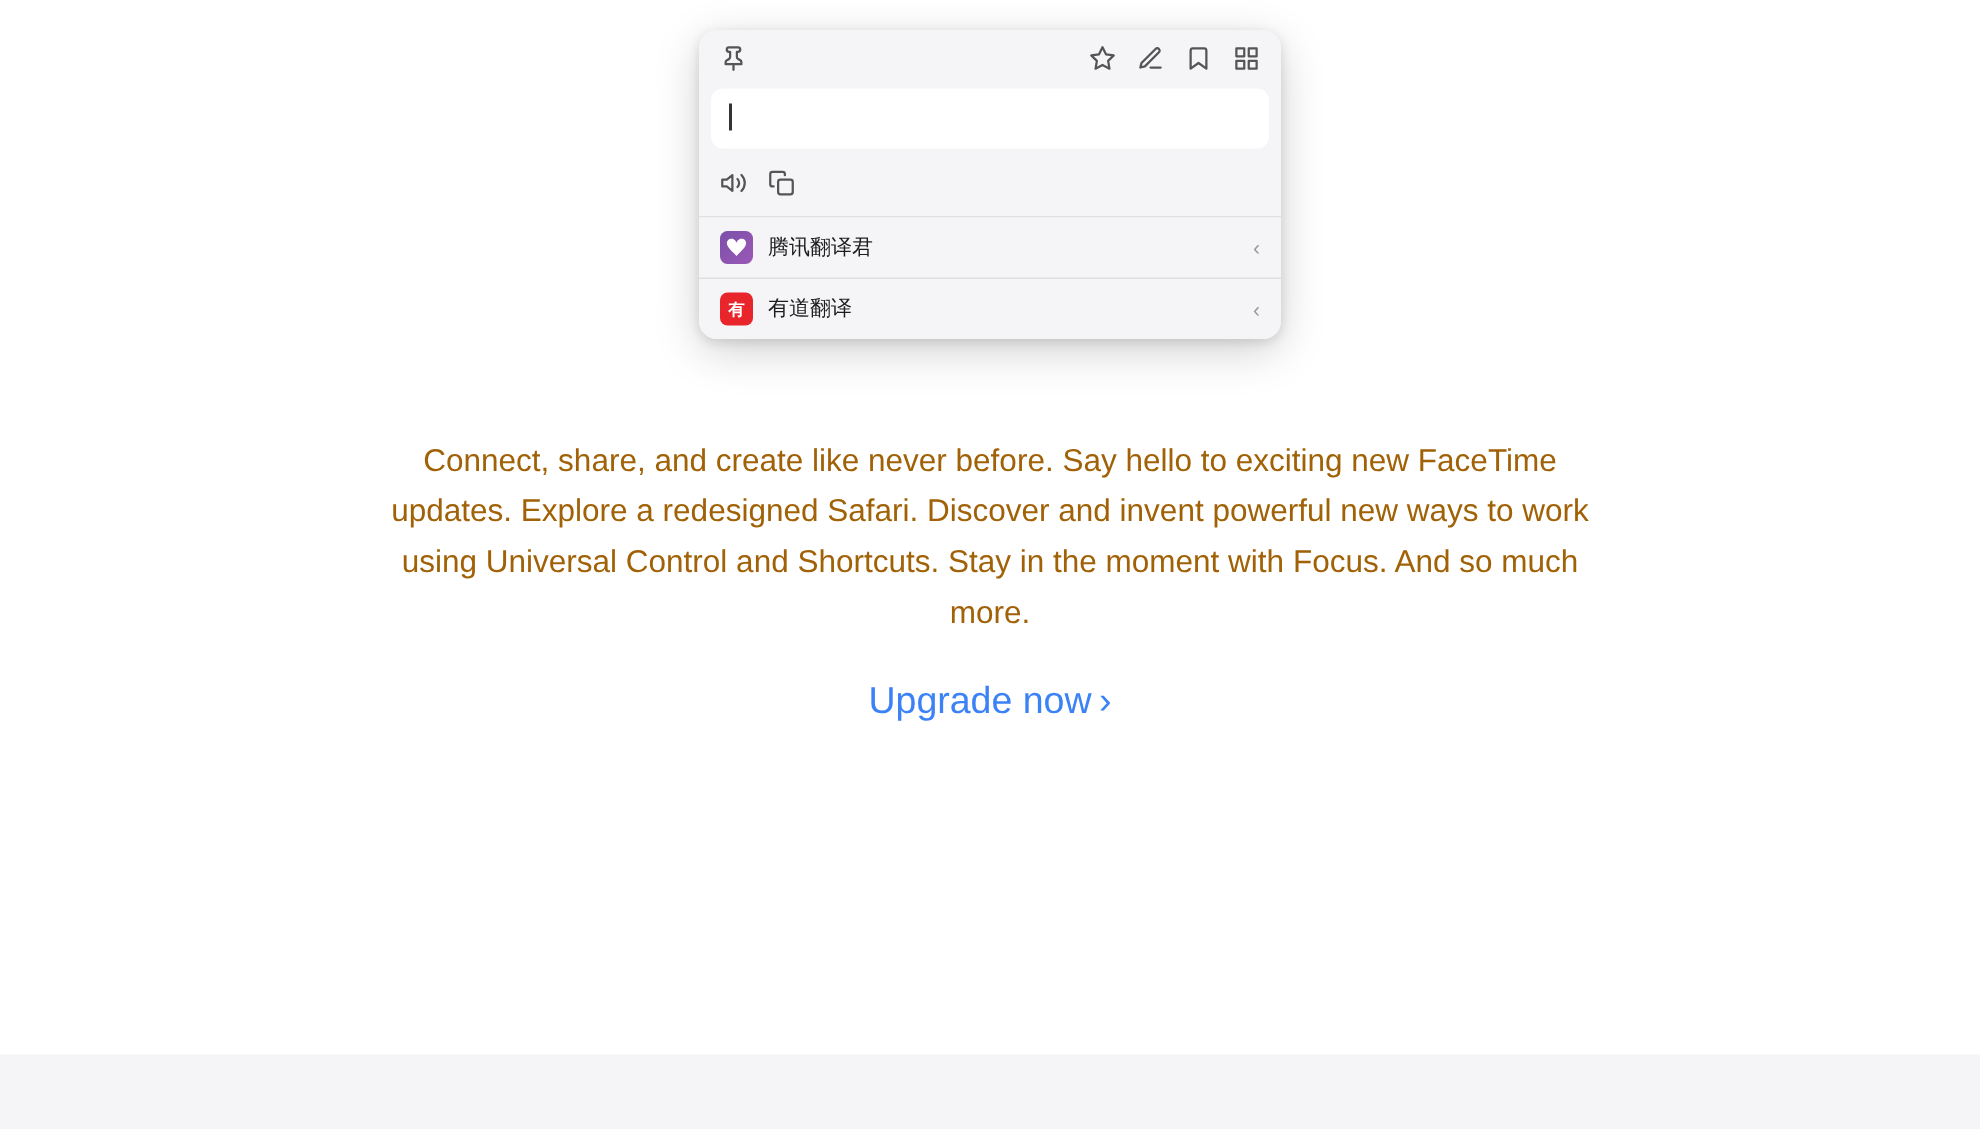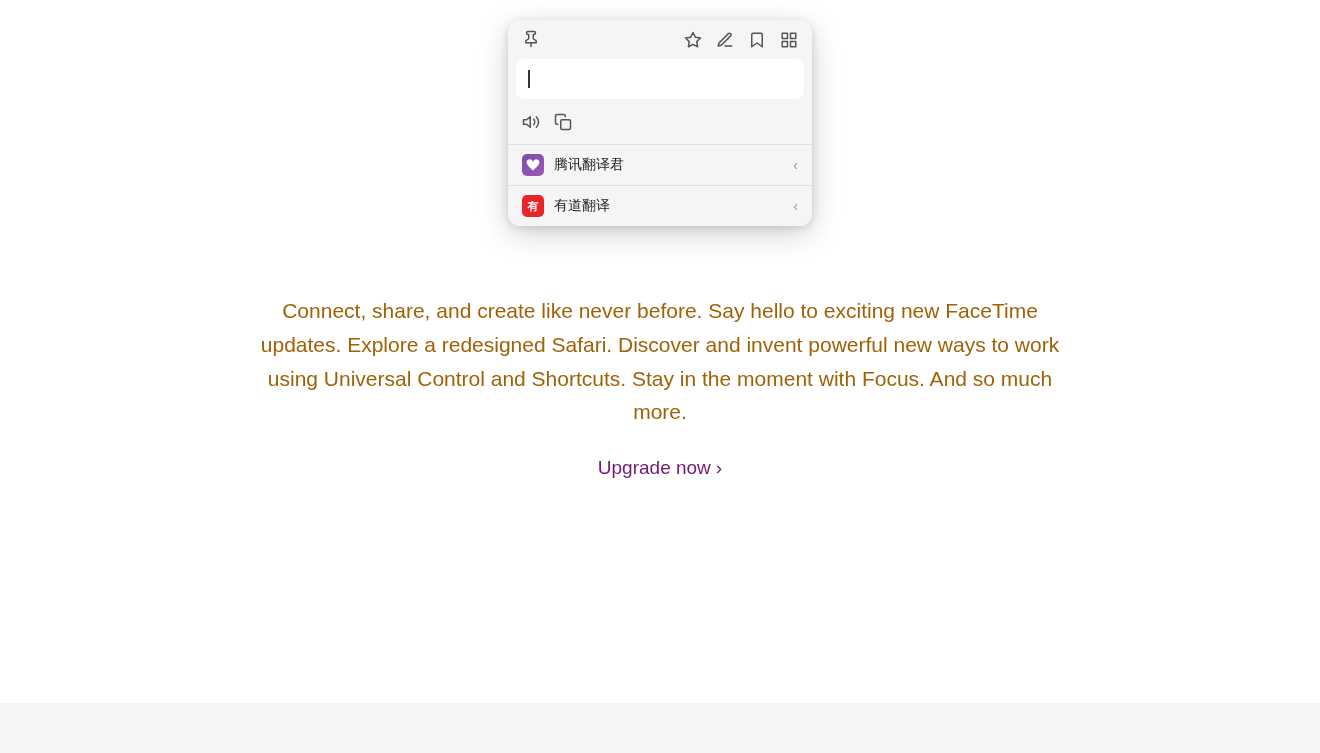--- a/index.html
+++ b/index.html
@@ -47,35 +47,35 @@
       font-weight: 400;
       color: #a16207;
       text-align: center;
       line-height: 1.6;
       max-width: 820px;
       margin-top: 20px;
     }
 
     .upgrade-link {
       margin-top: 28px;
-      font-size: 19px;
-      color: #701a75;
+      font-size: 25px;
+      color: #3b82f6;
       text-decoration: none;
       display: flex;
       align-items: center;
       gap: 5px;
     }
 
     
     .popup {
       position: absolute;
       top: 20px;
       left: 50%;
       transform: translateX(-50%);
-      width: 304px;
+      width: 388px;
       background: #f5f5f7;
       border-radius: 12px;
       box-shadow: 0 8px 30px rgba(0,0,0,0.18), 0 2px 8px rgba(0,0,0,0.12);
       overflow: hidden;
       z-index: 100;
     }
 
     .popup-header {
       display: flex;
       align-items: center;

